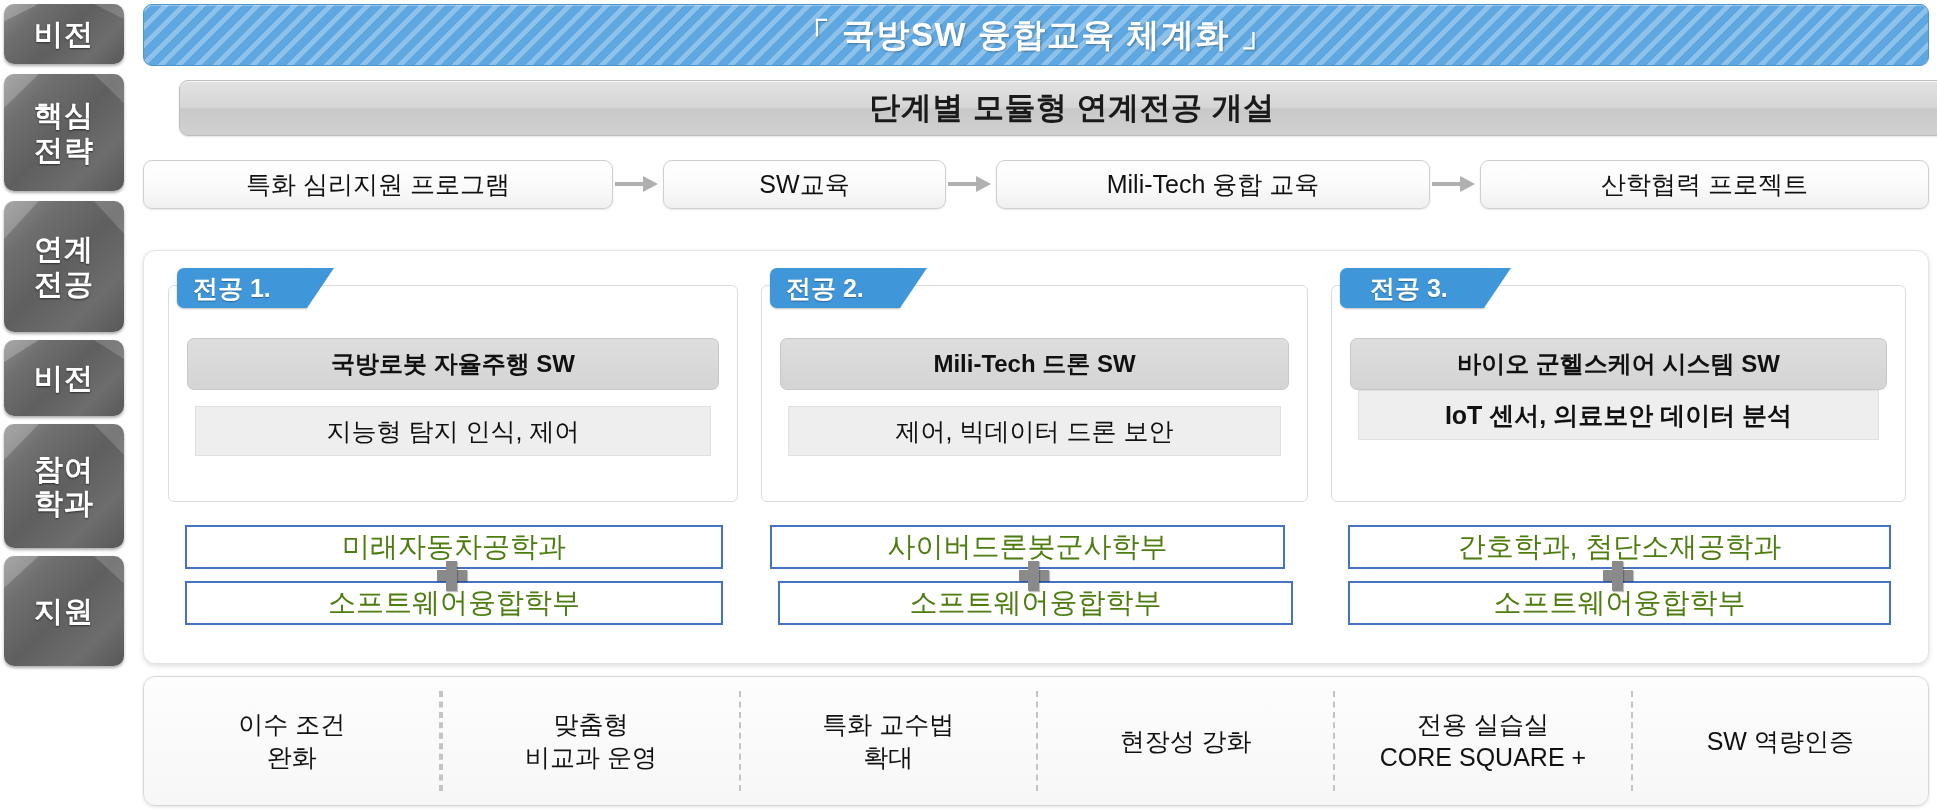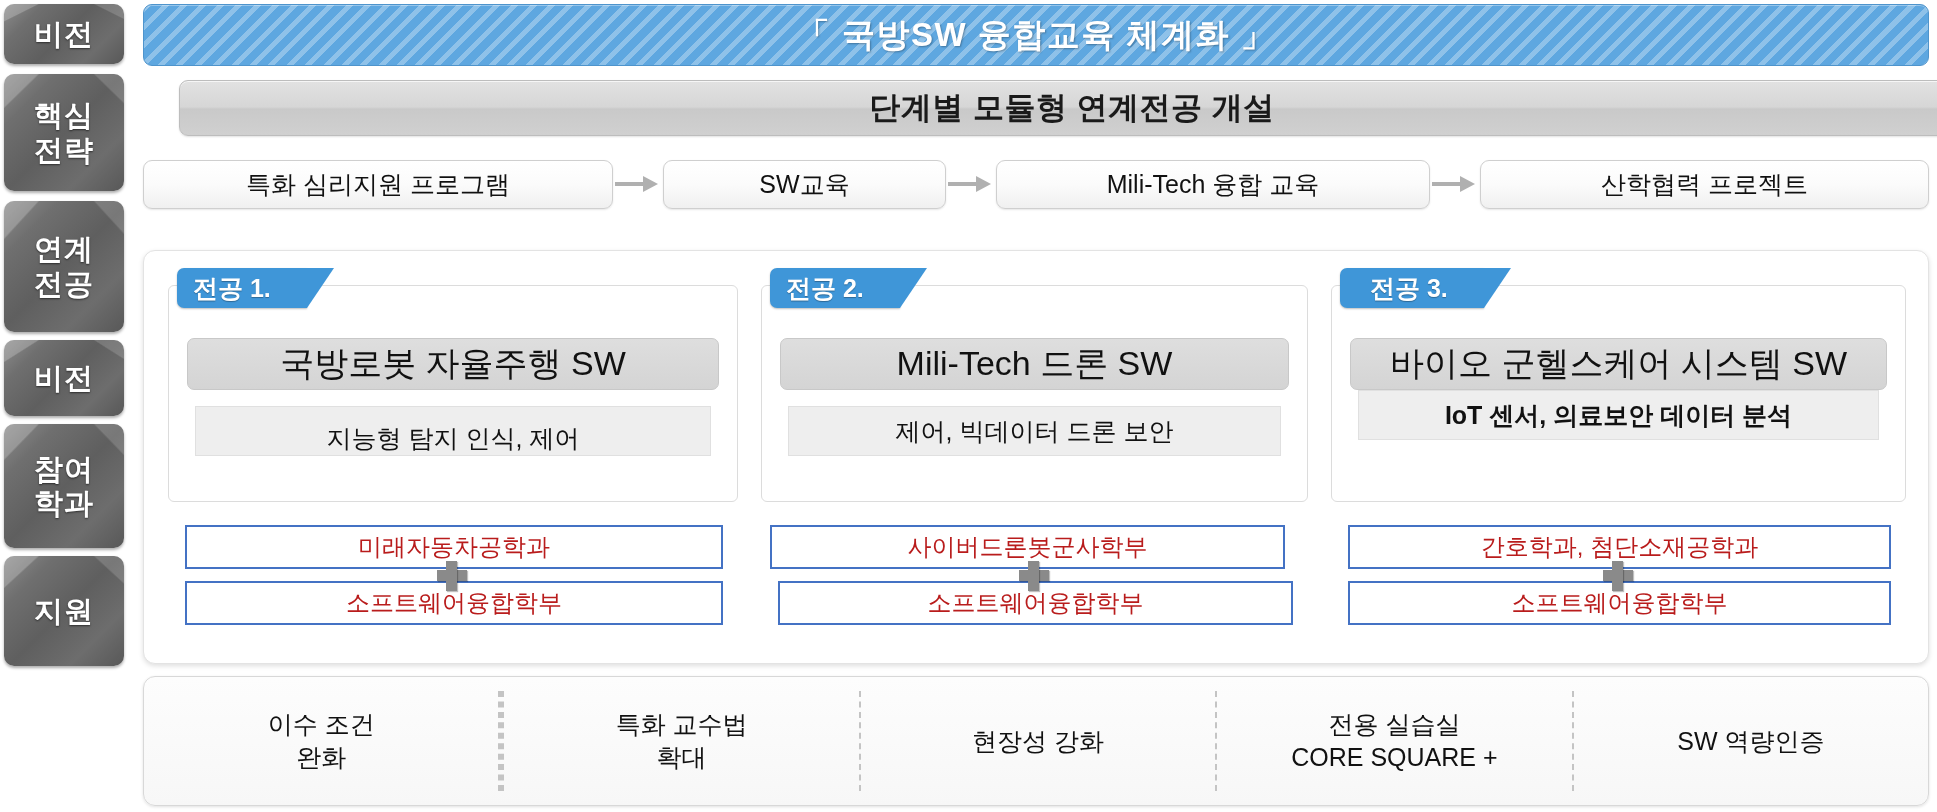--- a/index.html
+++ b/index.html
@@ -94,35 +94,35 @@
   .major-tab::after{
     content:"";position:absolute;right:-27px;top:0;width:0;height:0;
     border-top:40px solid #3f96d8;border-right:27px solid transparent;
   }
   .major-title{
     position:absolute;left:18px;right:18px;height:50px;border-radius:7px;
     background:linear-gradient(to bottom,#dedede 0%,#d4d4d4 100%);
     border:1px solid #c8c8c8;
     display:flex;align-items:center;justify-content:center;
   }
-  .major-title span{font-size:34px;font-weight:normal;color:#111;}
+  .major-title span{font-size:24px;font-weight:bold;color:#111;}
   .major-sub{
     position:absolute;left:26px;right:26px;height:48px;
     background:#eeeeee;border:1px solid #e0e0e0;
     display:flex;align-items:center;justify-content:center;
   }
   .major-sub span{font-size:25px;color:#111;}
 
   
   .dept-box{
     position:absolute;height:40px;background:#ffffff;
     border:2px solid #4472c4;
     display:flex;align-items:center;justify-content:center;
   }
-  .dept-box span{font-size:24px;color:#b91c1c;}
+  .dept-box span{font-size:28px;color:#4d7c0f;}
   .plus-icon{
     position:absolute;width:34px;height:34px;z-index:5;
     display:flex;align-items:center;justify-content:center;
   }
   .plus-icon::before,.plus-icon::after{
     content:"";position:absolute;background:#8a8a8a;
     box-shadow:1px 1px 1px rgba(0,0,0,.25);
   }
   .plus-icon::before{width:30px;height:11px;left:2px;top:11px;}
   .plus-icon::after{height:30px;width:11px;top:2px;left:11px;}
@@ -209,21 +209,21 @@
 
   <div class="majors-shell" style="left:143px;top:250px;width:1784px;height:412px;">
 
     <div class="major-card" style="left:24px;top:34px;width:568px;height:215px;">
       <div class="major-tab" style="width:108px;">
         <span>전공 1.</span>
       </div>
       <div class="major-title" style="top:52px;">
         <span>국방로봇 자율주행 SW</span>
       </div>
-      <div class="major-sub" style="top:120px;align-items:flex-end;">
+      <div class="major-sub" style="top:120px;">
         <span>지능형 탐지 인식, 제어</span>
       </div>
     </div>
     <div class="dept-box" style="left:41px;top:274px;width:534px;">
       <span>미래자동차공학과</span>
     </div>
     <div class="plus-icon" style="left:291px;top:308px;"></div>
     <div class="dept-box" style="left:41px;top:330px;width:534px;">
       <span>소프트웨어융합학부</span>
     </div>
@@ -273,20 +273,26 @@
     <div class="support-item">
       <div>
         <div>이수 조건</div>
         <div>완화</div>
       </div>
     </div>
     <div class="support-div"></div>
 
     <div class="support-div"></div>
 
+    <div class="support-item">
+      <div>
+        <div>맞춤형</div>
+        <div>비교과 운영</div>
+      </div>
+    </div>
     <div class="support-div"></div>
 
     <div class="support-item">
       <div>
         <div>특화 교수법</div>
         <div>확대</div>
       </div>
     </div>
     <div class="support-div"></div>
 

